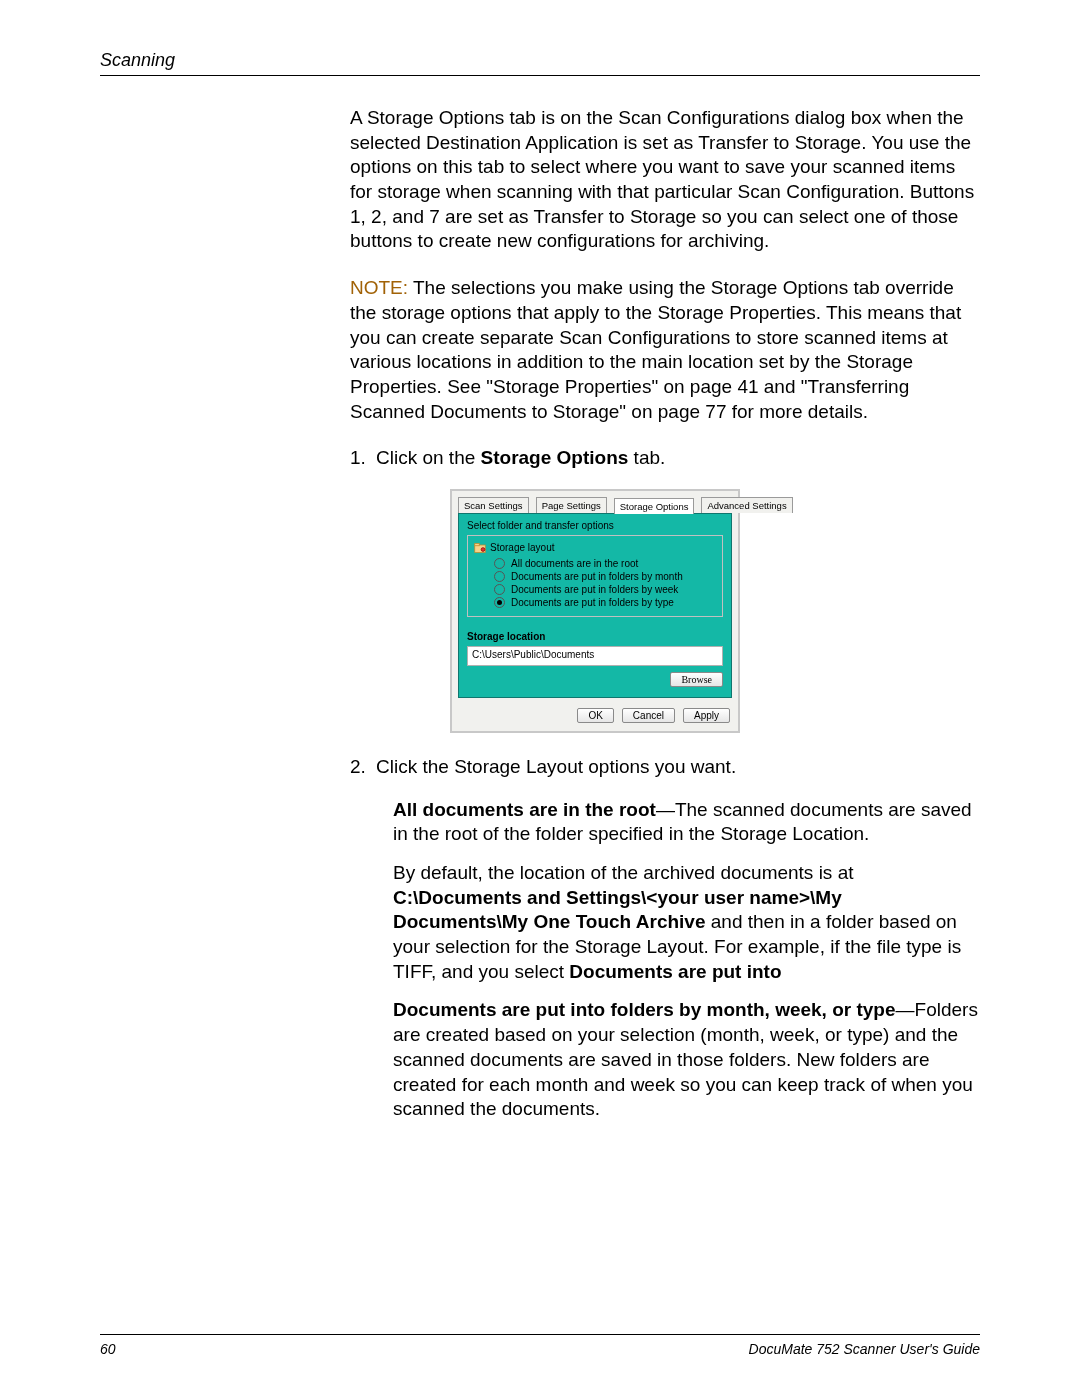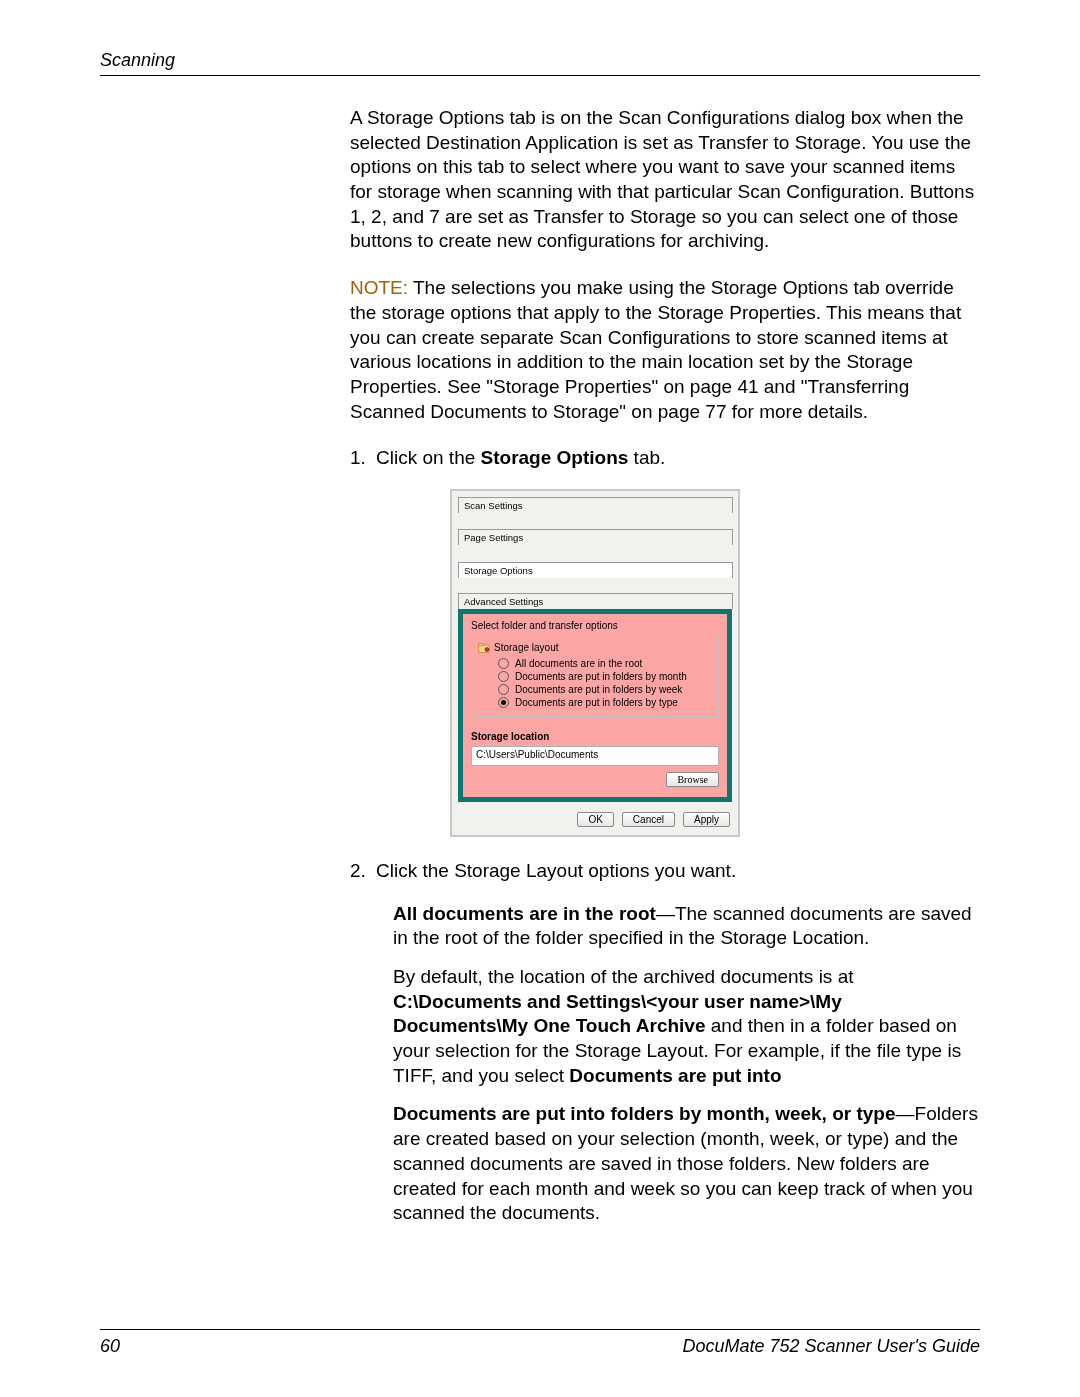--- a/index.html
+++ b/index.html
@@ -55,34 +55,34 @@
   }
   .dialog {
     width: 290px;
     border: 2px solid #c8c8c8;
     background: #f1f1ee;
     font-size: 10px;
     font-family: Tahoma, Arial, sans-serif;
     color: #000;
     box-sizing: border-box;
   }
-  .tabstrip { display: flex; padding: 6px 6px 0 6px; gap: 16px; flex-direction: column; }
+  .tabstrip { display: flex; padding: 6px 6px 0 6px; gap: 8px; }
   .tab {
     border: 1px solid #9a9a9a;
     border-bottom: none;
     padding: 2px 5px;
     background: #f1f1ee;
     margin-right: -1px;
     font-size: 9.5px;
     white-space: nowrap;
   }
   .tab.active { background: #fff; position: relative; top: 1px; }
   .tabpanel {
-    background: #fca5a5;
-    border: 5px solid #0f766e;
+    background: #14b8a6;
+    border: 1px solid #0f766e;
     margin: 0 6px 6px 6px;
     padding: 6px 8px 10px 8px;
   }
   .fieldset-label { font-size: 10px; margin-bottom: 4px; }
   .fieldset { border: 1px solid #c0c0c0; padding: 6px; margin-bottom: 14px; }
   .storage-layout-row { display: flex; align-items: center; gap: 4px; margin-bottom: 4px; }
   .layout-icon {
     width: 12px; height: 12px; display: inline-block;
   }
   .layout-icon svg { width: 12px; height: 12px; }
@@ -110,21 +110,21 @@
   .footer {
     position: absolute;
     bottom: 40px;
     left: 100px;
     right: 100px;
     border-top: 1px solid #000;
     padding-top: 6px;
     display: flex;
     justify-content: space-between;
     font-style: italic;
-    font-size: 18px;
+    font-size: 14px;
   }
 </style>
 </head>
 <body>
 
 <div class="page">
 
   <div class="running-header">Scanning</div>
 
 

